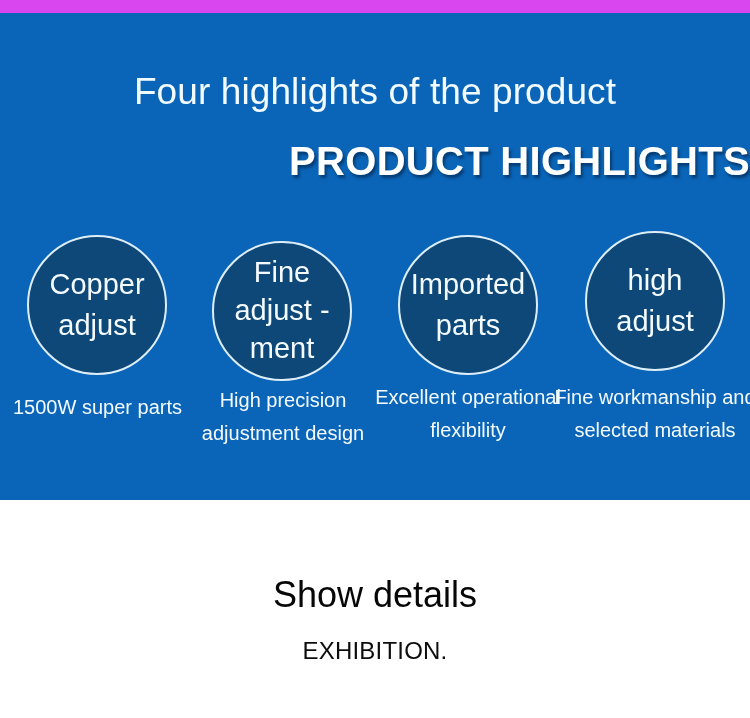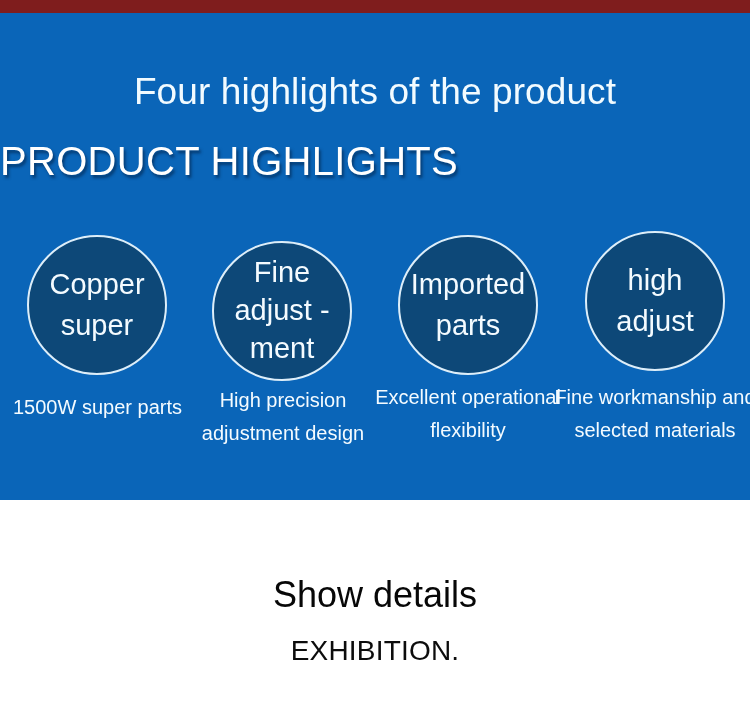--- a/index.html
+++ b/index.html
@@ -10,21 +10,21 @@
   body {
     width: 750px;
     height: 718px;
     font-family: "Liberation Sans", sans-serif;
     overflow: hidden;
   }
   #page {
     position: relative;
     width: 750px;
     height: 718px;
-    background: #7f1d1d;
+    background: #d946ef;
   }
 
   
   .highlights-panel {
     position: absolute;
     left: 0;
     top: 13px;
     width: 750px;
     height: 487px;
     background: #0a65b8;
@@ -43,24 +43,24 @@
     letter-spacing: 0.1px;
     line-height: 46px;
     white-space: nowrap;
   }
 
   .panel-subtitle {
     position: absolute;
     left: 0;
     top: 123px;
     width: 750px;
-    text-align: left;
+    text-align: right;
     color: #ffffff;
     font-size: 40px;
-    font-weight: 400;
+    font-weight: 700;
     letter-spacing: 0.3px;
     line-height: 50px;
     white-space: nowrap;
     text-shadow: 2px 3px 3px rgba(0, 26, 56, 0.55);
   }
 
   
   .highlight-item {
     position: absolute;
     top: 0;
@@ -140,41 +140,41 @@
     line-height: 44px;
     white-space: nowrap;
   }
   .details-subtitle {
     position: absolute;
     left: 0;
     top: 137px;
     width: 750px;
     text-align: center;
     color: #0c0c0c;
-    font-size: 28px;
+    font-size: 24px;
     font-weight: 400;
     letter-spacing: 0.2px;
     line-height: 28px;
     white-space: nowrap;
   }
 </style>
 </head>
 <body>
 
 <div id="page">
 
   <div class="highlights-panel">
 
     <div class="panel-title">Four highlights of the product</div>
 
     <div class="panel-subtitle">PRODUCT HIGHLIGHTS</div>
 
     <div class="highlight-item item-1">
       <div class="circle">
-        <div class="circle-label">Copper super</div>
+        <div class="circle-label">Copper adjust</div>
       </div>
       <div class="caption">1500W super parts</div>
     </div>
 
     <div class="highlight-item item-3">
       <div class="circle">
         <div class="circle-label">Imported parts</div>
       </div>
       <div class="caption">Excellent operational flexibility</div>
     </div>

